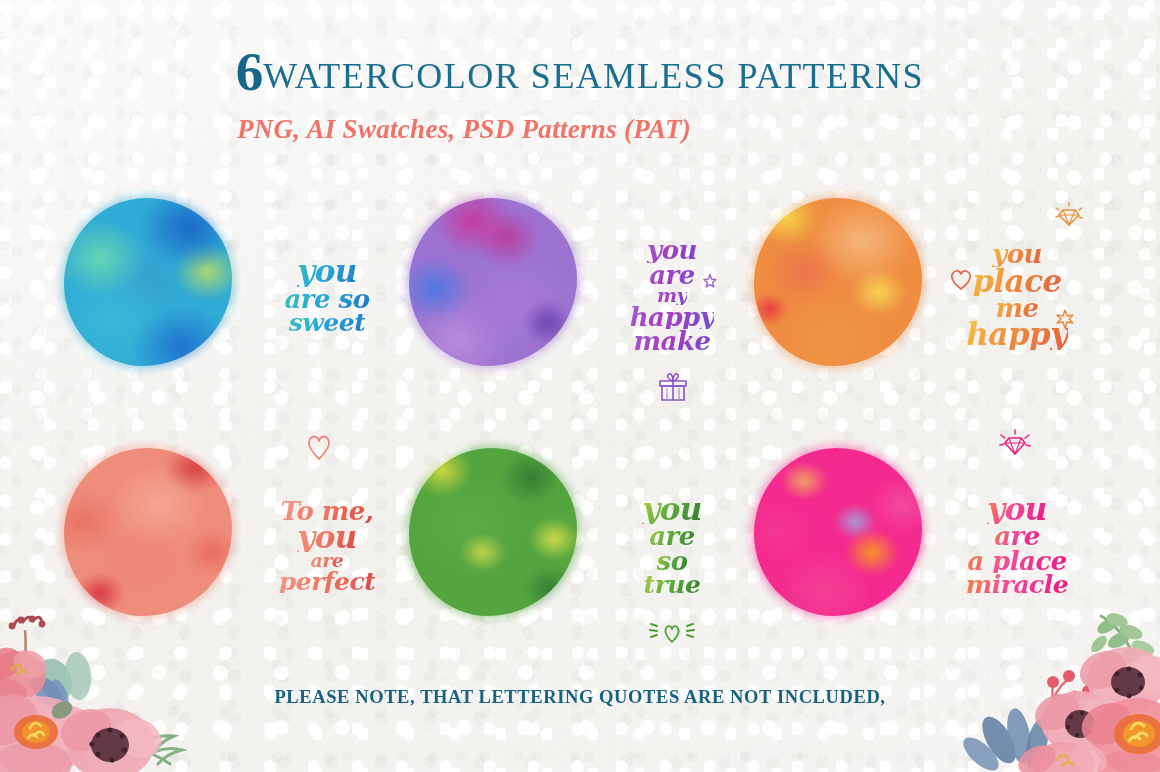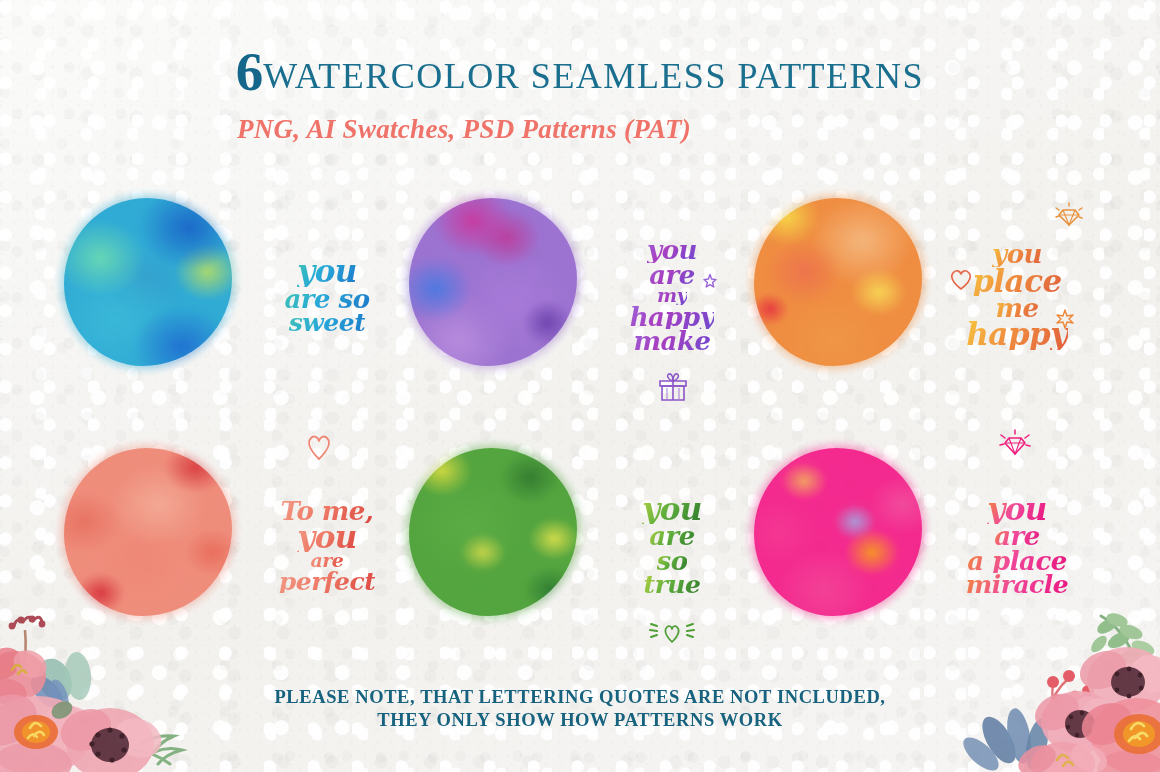--- a/index.html
+++ b/index.html
@@ -352,21 +352,20 @@
             <path d="M11 10 l6 16 l6 -16 M7 15 h20" fill="none" stroke="#ee1f7e" stroke-width="1.1"></path>
             <path d="M3 7 l4 3 M2 17 l4 -1 M31 7 l-4 3 M32 18 l-4 -1 M17 2 v4" stroke="#ee1f7e" stroke-width="1.5" stroke-linecap="round"></path>
           </svg>
         </div>
       </div>
     </div>
   </div>
 
   <div class="note">
     <div>PLEASE NOTE, THAT LETTERING QUOTES ARE NOT INCLUDED,</div>
-    <div>THEY ONLY SHOW HOW PATTERNS WORK</div>
   </div>
 
   <svg class="floral floral-left" viewBox="0 0 215 168">
     <g opacity="0.95">
       <path d="M148 140 q16 -10 34 -8 q-14 6 -20 16 q14 -6 28 -2 q-16 4 -24 14" fill="none" stroke="#7fae7c" stroke-width="3" stroke-linecap="round"></path>
       <path d="M142 146 q20 2 36 14" fill="none" stroke="#7fae7c" stroke-width="3" stroke-linecap="round"></path>
       <ellipse cx="63" cy="76" rx="16" ry="22" fill="#86b6a6" opacity="0.8" transform="rotate(-22 63 76)"></ellipse>
       <ellipse cx="86" cy="72" rx="13" ry="24" fill="#9dc6b4" opacity="0.8" transform="rotate(-5 86 72)"></ellipse>
       <ellipse cx="55" cy="88" rx="11" ry="20" fill="#5f7fae" opacity="0.82" transform="rotate(-44 55 88)"></ellipse>
       <ellipse cx="67" cy="94" rx="9" ry="19" fill="#6d8cba" opacity="0.8" transform="rotate(-15 67 94)"></ellipse>

